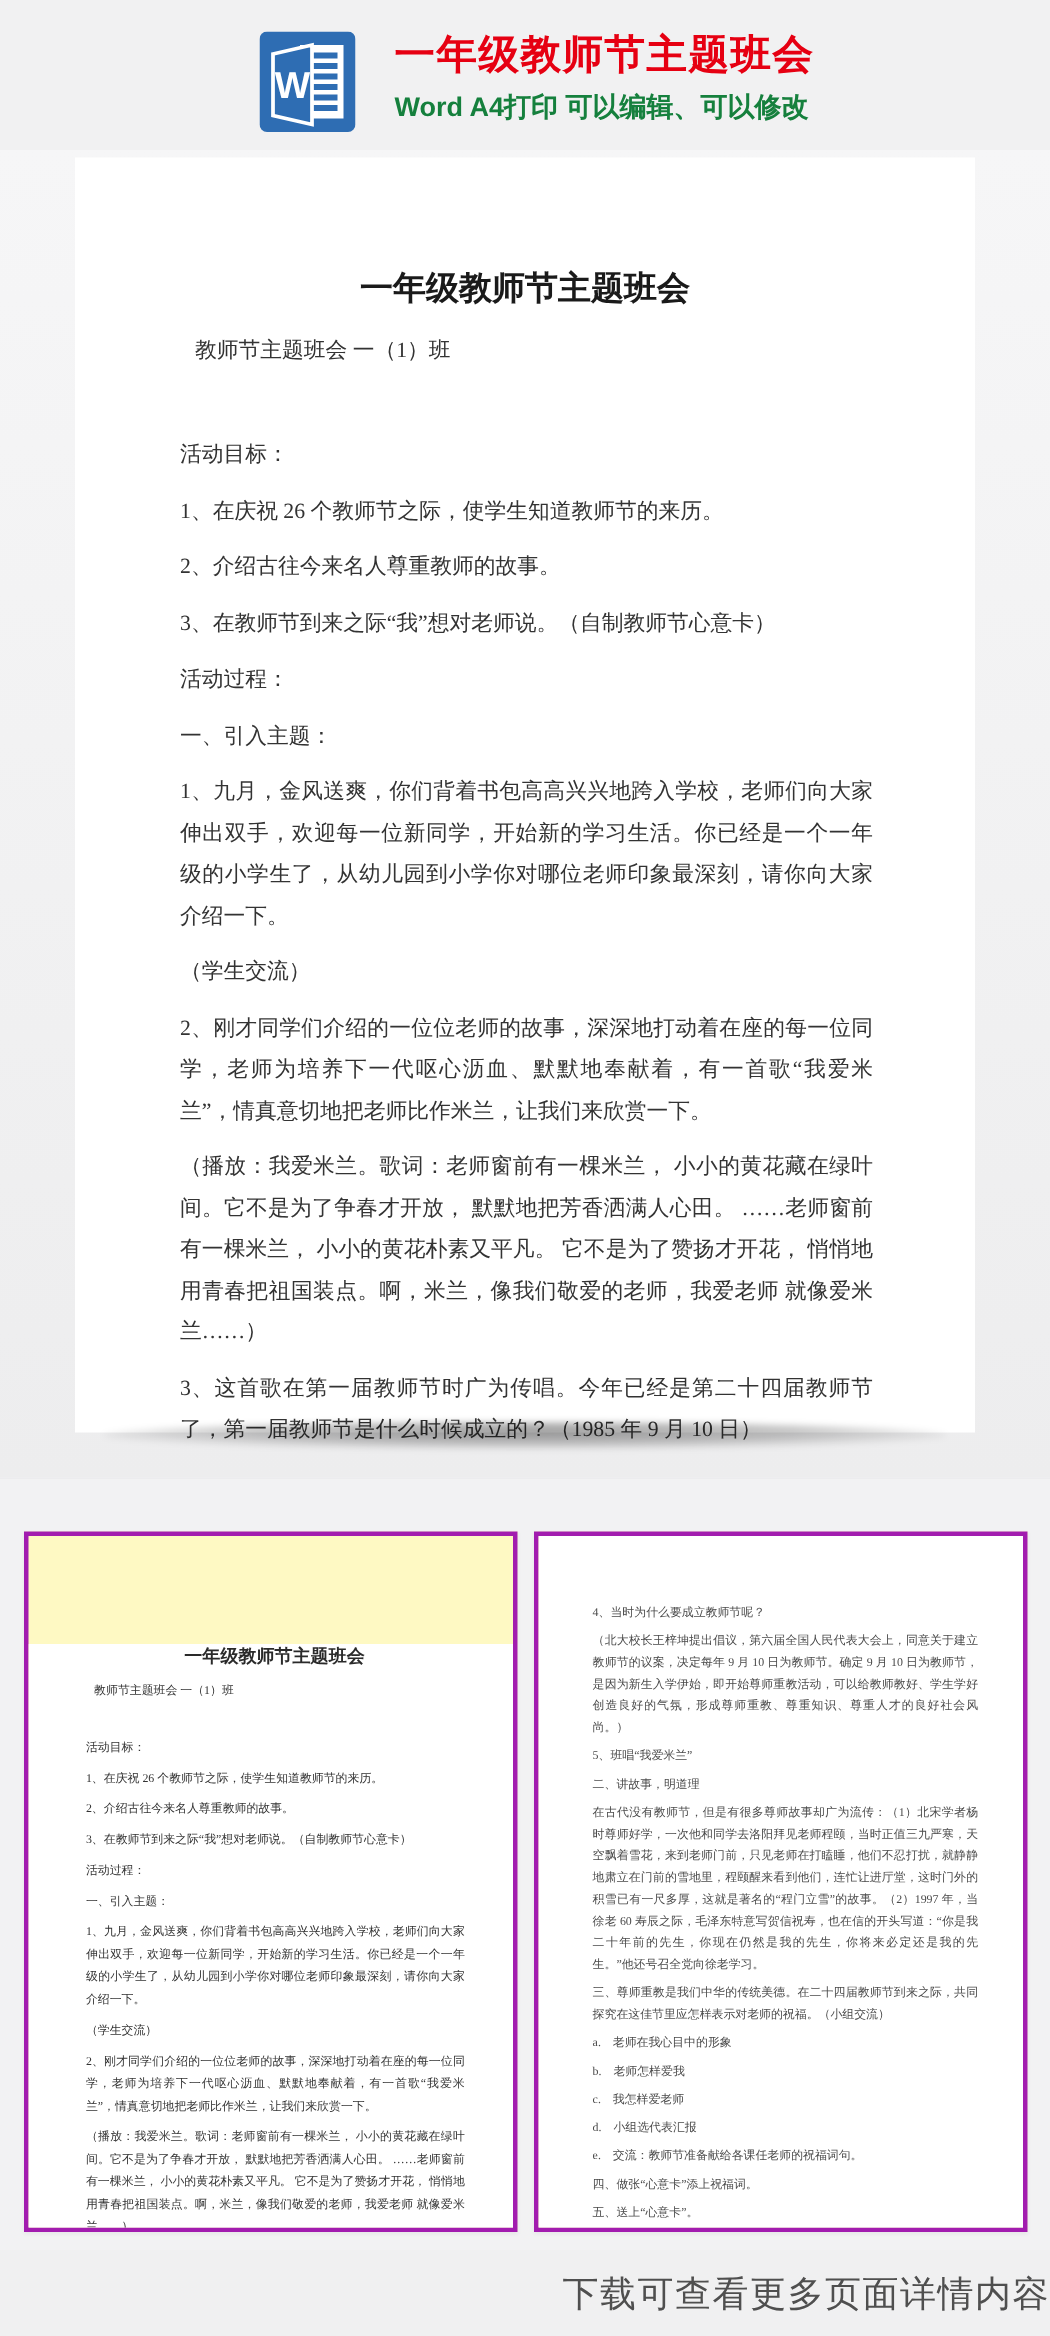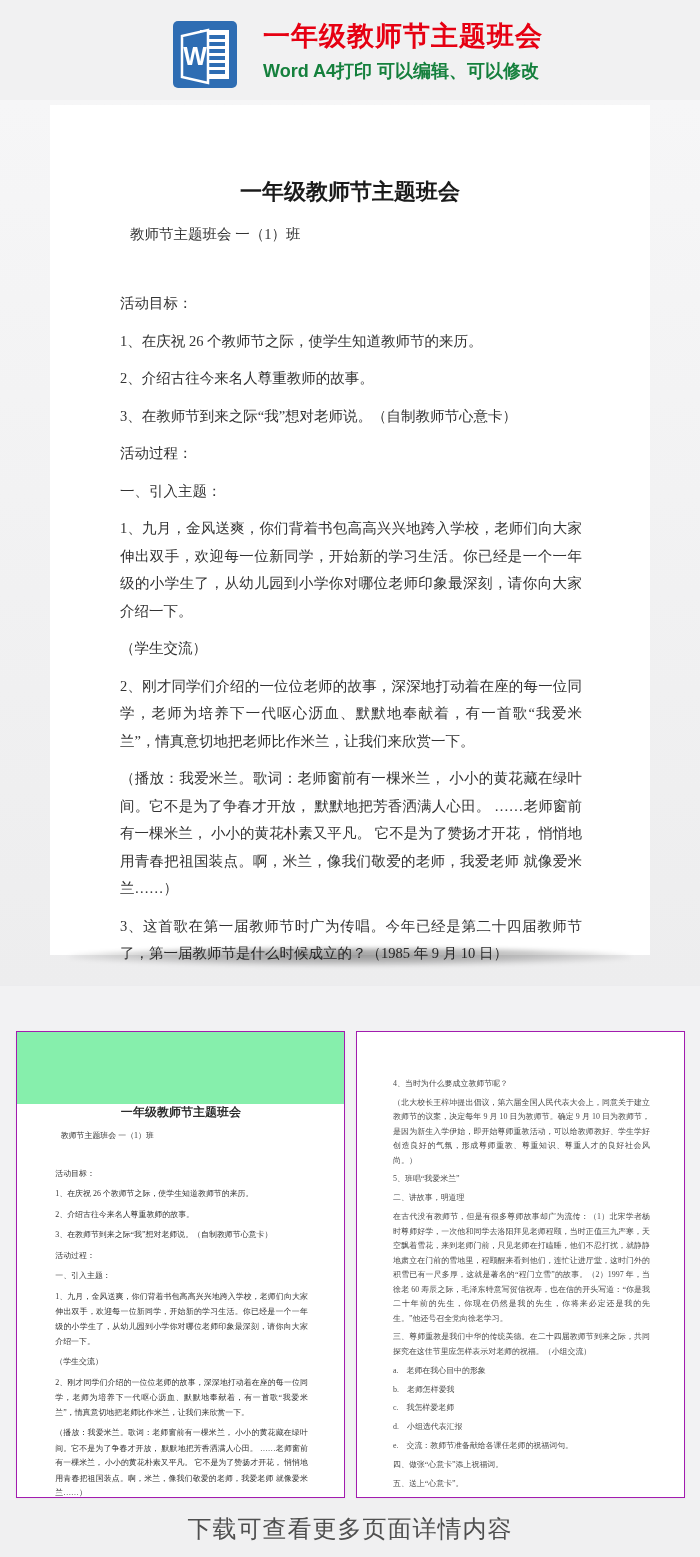--- a/index.html
+++ b/index.html
@@ -55,22 +55,22 @@
     font-size:14.5px; line-height:27.5px; margin-bottom:10px;
     text-align:justify;
   }
 
   
   .thumbs-section {
     position:absolute; top:985px; left:0; width:700px; height:515px;
     background:#f2f2f3; border-top:1px solid #ececee;
   }
   .thumb {
-    position:absolute; top:45px; width:329px; height:467px;
-    background:#86efac; border:1px solid #a21caf;
+    position:absolute; top:35px; width:329px; height:467px;
+    background:#fef9c3; border:3px solid #a21caf;
     box-shadow:0 1px 3px rgba(0,0,0,0.05);
     overflow:hidden; cursor:pointer;
   }
   .thumb-1 { left:16px; }
   .thumb-2 { left:356px; }
   .thumb-inner {
     width:600px; height:854px; background:#fff;
     transform:scale(0.5467); transform-origin:0 0;
     color:#4a4a4a;
   }
@@ -78,21 +78,21 @@
   .page2-body { padding:80px 64px 0 66px; }
   .page2-body p {
     font-size:14.5px; line-height:26.5px; margin-bottom:8px;
     text-align:justify; font-family:"Liberation Serif", serif; color:#4a4a4a;
   }
 
   
   .footer {
     position:absolute; top:1500px; left:0; width:700px; height:57px;
     background:#f0f0f1;
-    display:flex; align-items:center; justify-content:center;
+    display:flex; align-items:center; justify-content:flex-end;
   }
   .footer-note { font-size:24px; color:#4f4f4f; letter-spacing:1px; }
 </style>
 </head>
 <body>
 
 <div class="header">
   <svg class="word-icon" viewBox="0 0 64 67" xmlns="http://www.w3.org/2000/svg">
     <rect x="0" y="0" width="64" height="67" rx="5" fill="#2e6db3"></rect>
     <rect x="27" y="9" width="29" height="49" fill="#ffffff"></rect>

